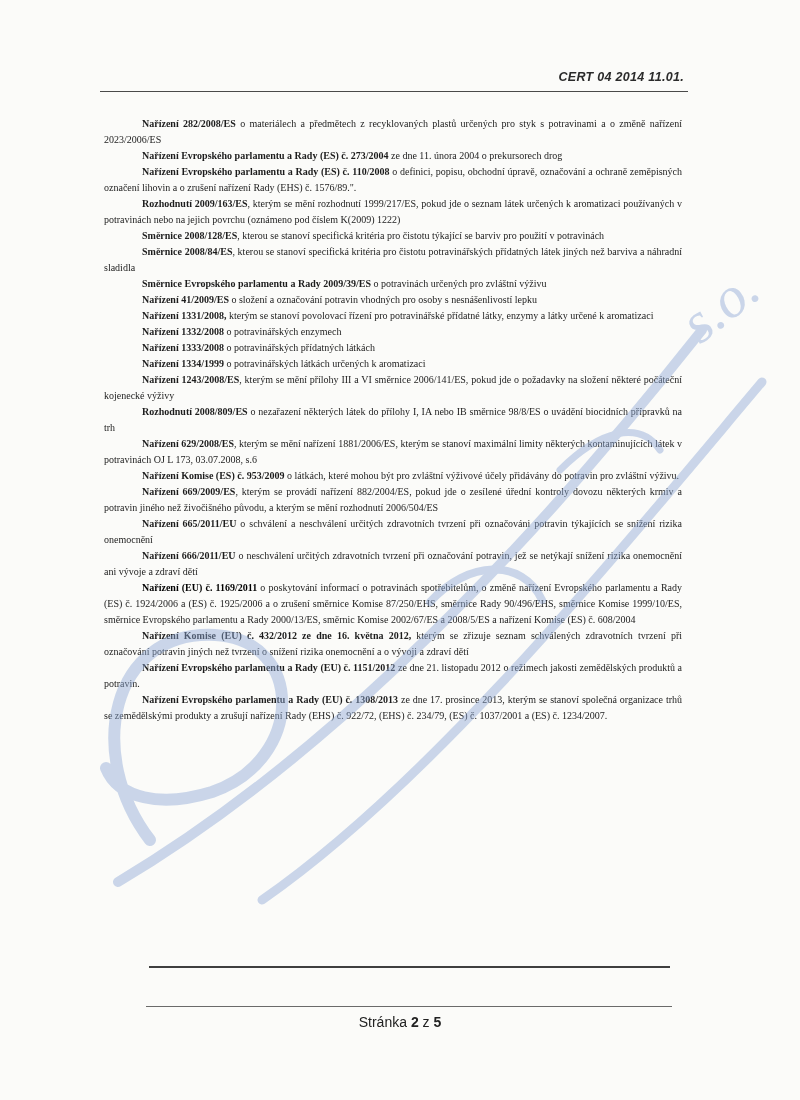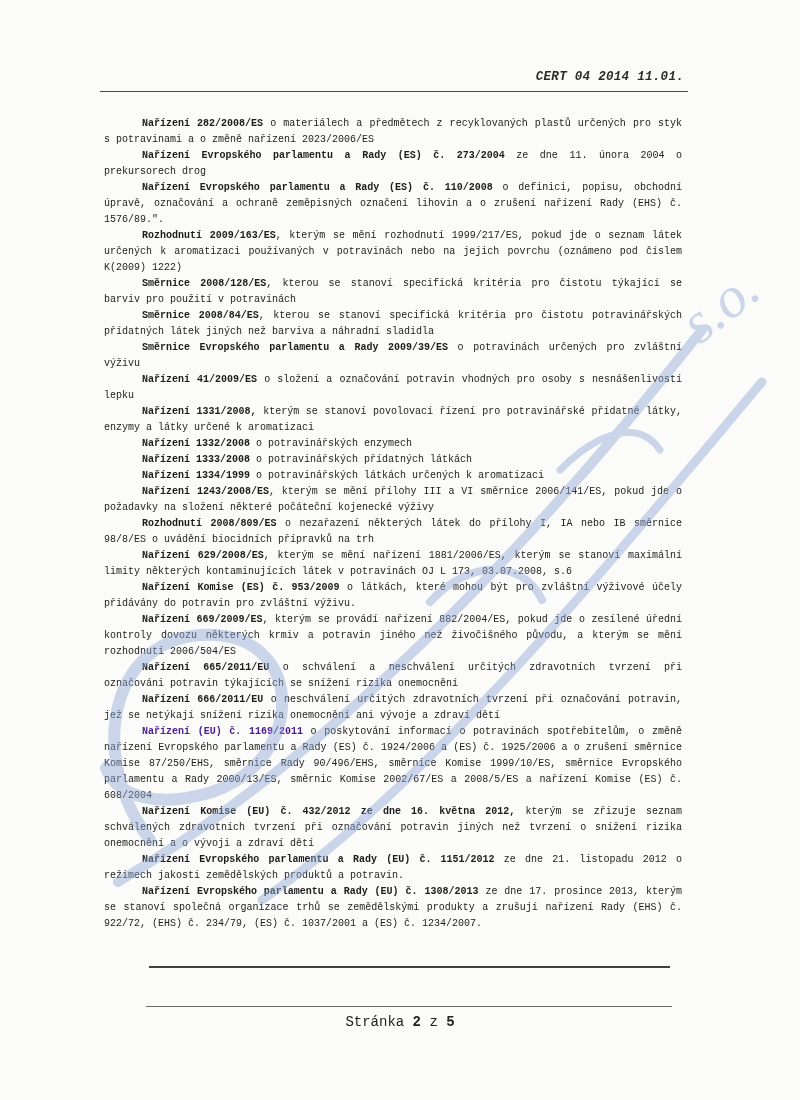--- a/index.html
+++ b/index.html
@@ -22,41 +22,41 @@
     position: absolute; top: 91px; left: 100px; right: 112px;
     border-top: 1.6px solid #4a4a4a;
   }
   .content {
     position: absolute; top: 116px; left: 104px; width: 578px;
     font-size: 10px; line-height: 16px;
     text-align: justify;
   }
   .content p { margin: 0; text-indent: 38px; }
   .lead { font-weight: bold; }
-  .faded { color: #4c1d95; }
+  .faded { color: #000000; }
   .end-rule {
     position: absolute; top: 966px; left: 149px; width: 521px;
     border-top: 2.2px solid #3f3f3f;
   }
   .footer-rule {
     position: absolute; top: 1006px; left: 146px; width: 526px;
     border-top: 1.2px solid #6a6a6a;
   }
   .footer {
     position: absolute; top: 1014px; left: 0; width: 100%;
     text-align: center;
     font-family: "Liberation Sans", sans-serif;
     font-size: 14px; color: #222;
   }
   .footer .num { font-weight: bold; }
   .watermark {
     position: absolute; left: 0; top: 0; width: 800px; height: 1100px;
     pointer-events: none; z-index: 3; opacity: .45;
   }
-  .content, .header-code, .footer { z-index: 2; position: absolute; font-family: Liberation Mono, monospace; }
+  .content, .header-code, .footer { z-index: 2; position: absolute; }
 </style>
 </head>
 <body>
 
 <svg class="watermark" viewBox="0 0 800 1100" xmlns="http://www.w3.org/2000/svg">
   <g fill="none" stroke="#8fa9d6" stroke-linecap="round">
     <path stroke-width="12" d="M150 840 C85 755 110 630 215 635 C305 640 305 760 212 792 C160 808 118 798 106 768"></path>
     <path stroke-width="10" d="M118 882 C320 762 520 560 702 330"></path>
     <path stroke-width="9" d="M262 900 C432 782 612 560 762 382"></path>
     <path stroke-width="8" d="M430 602 C468 560 522 558 542 600"></path>

